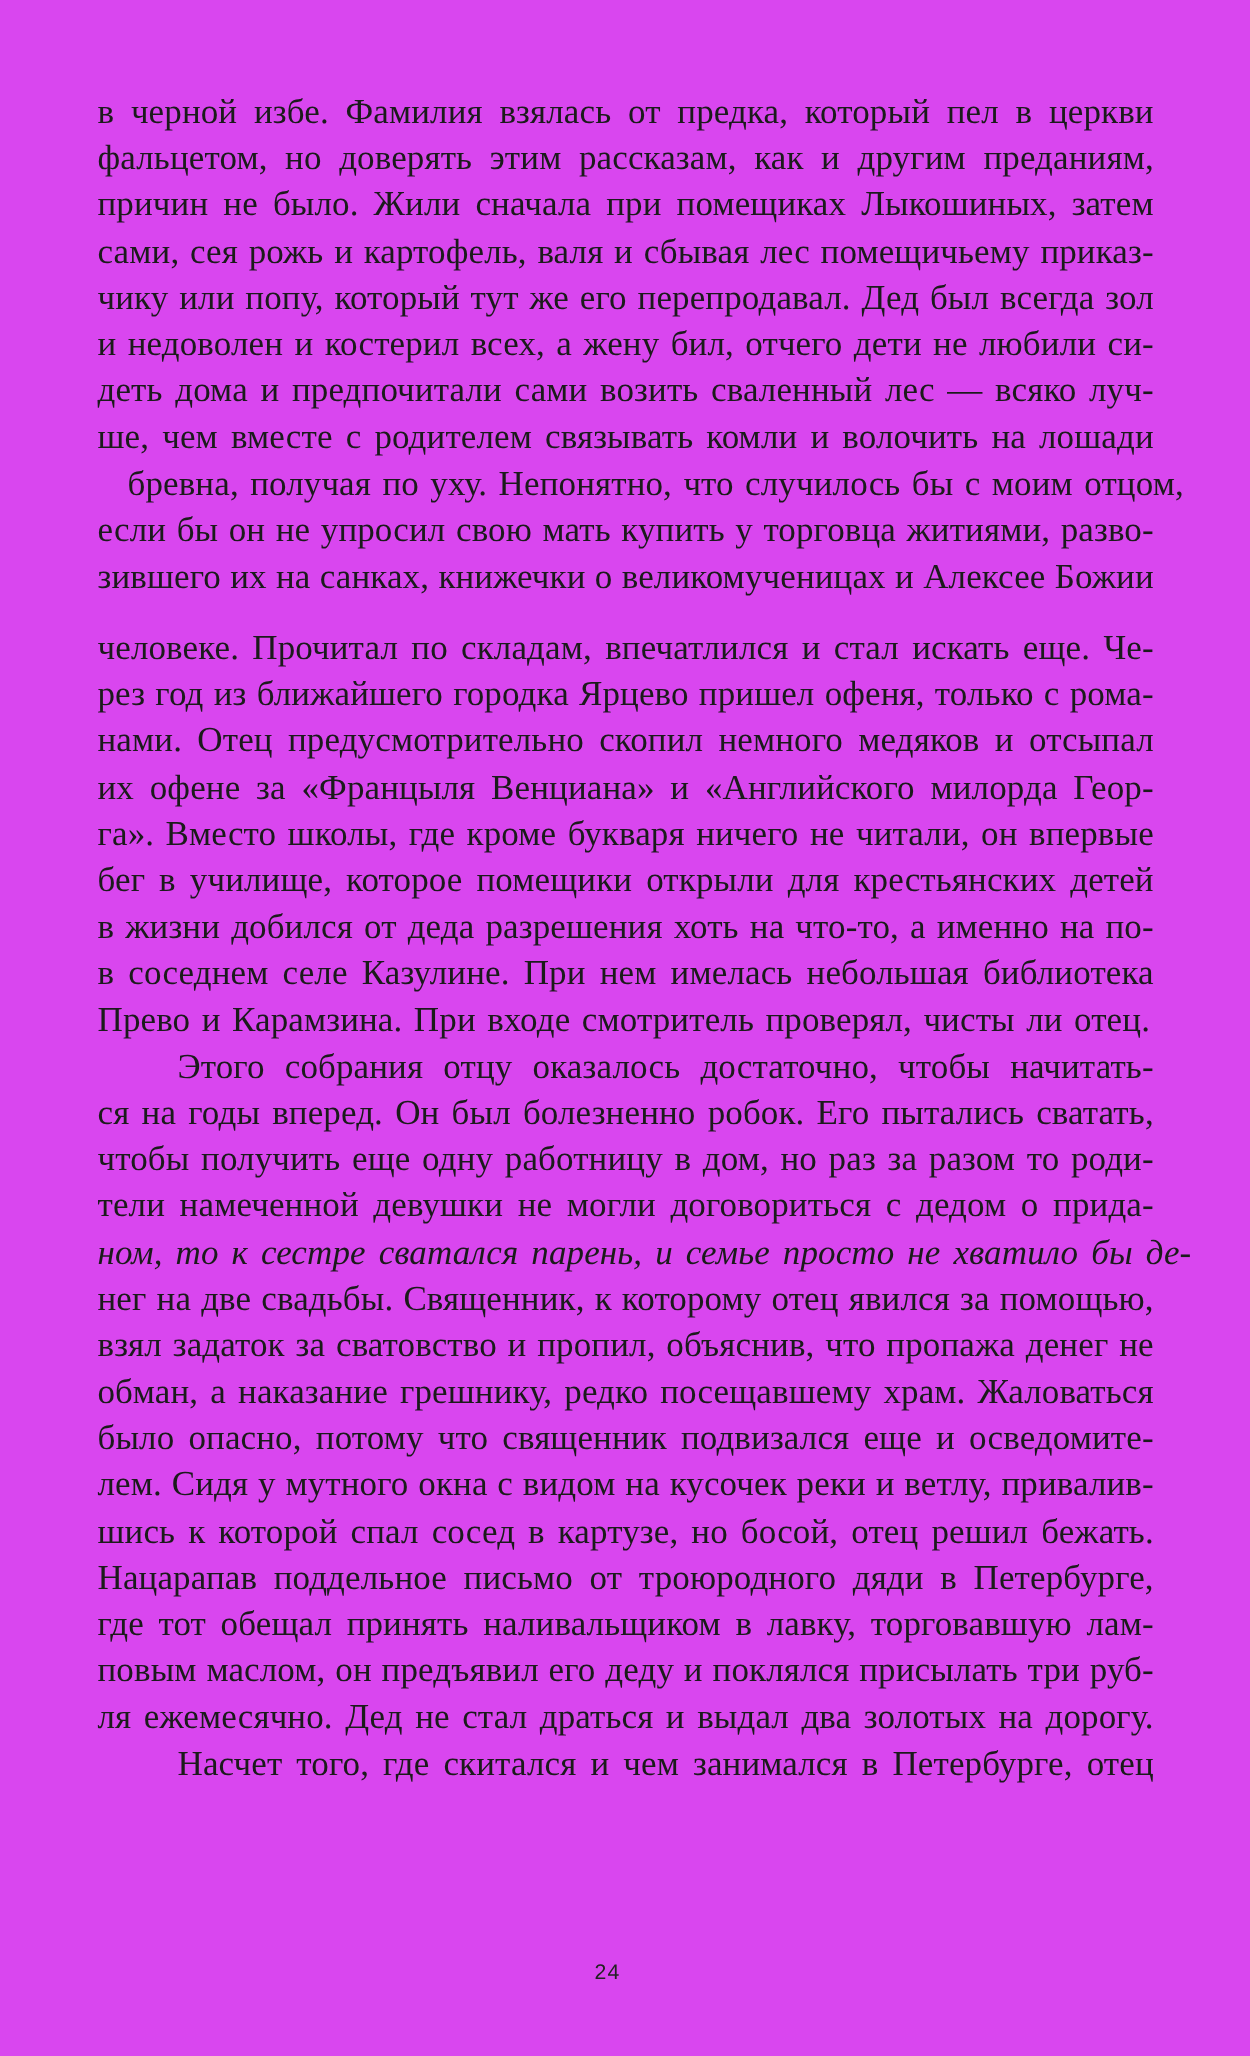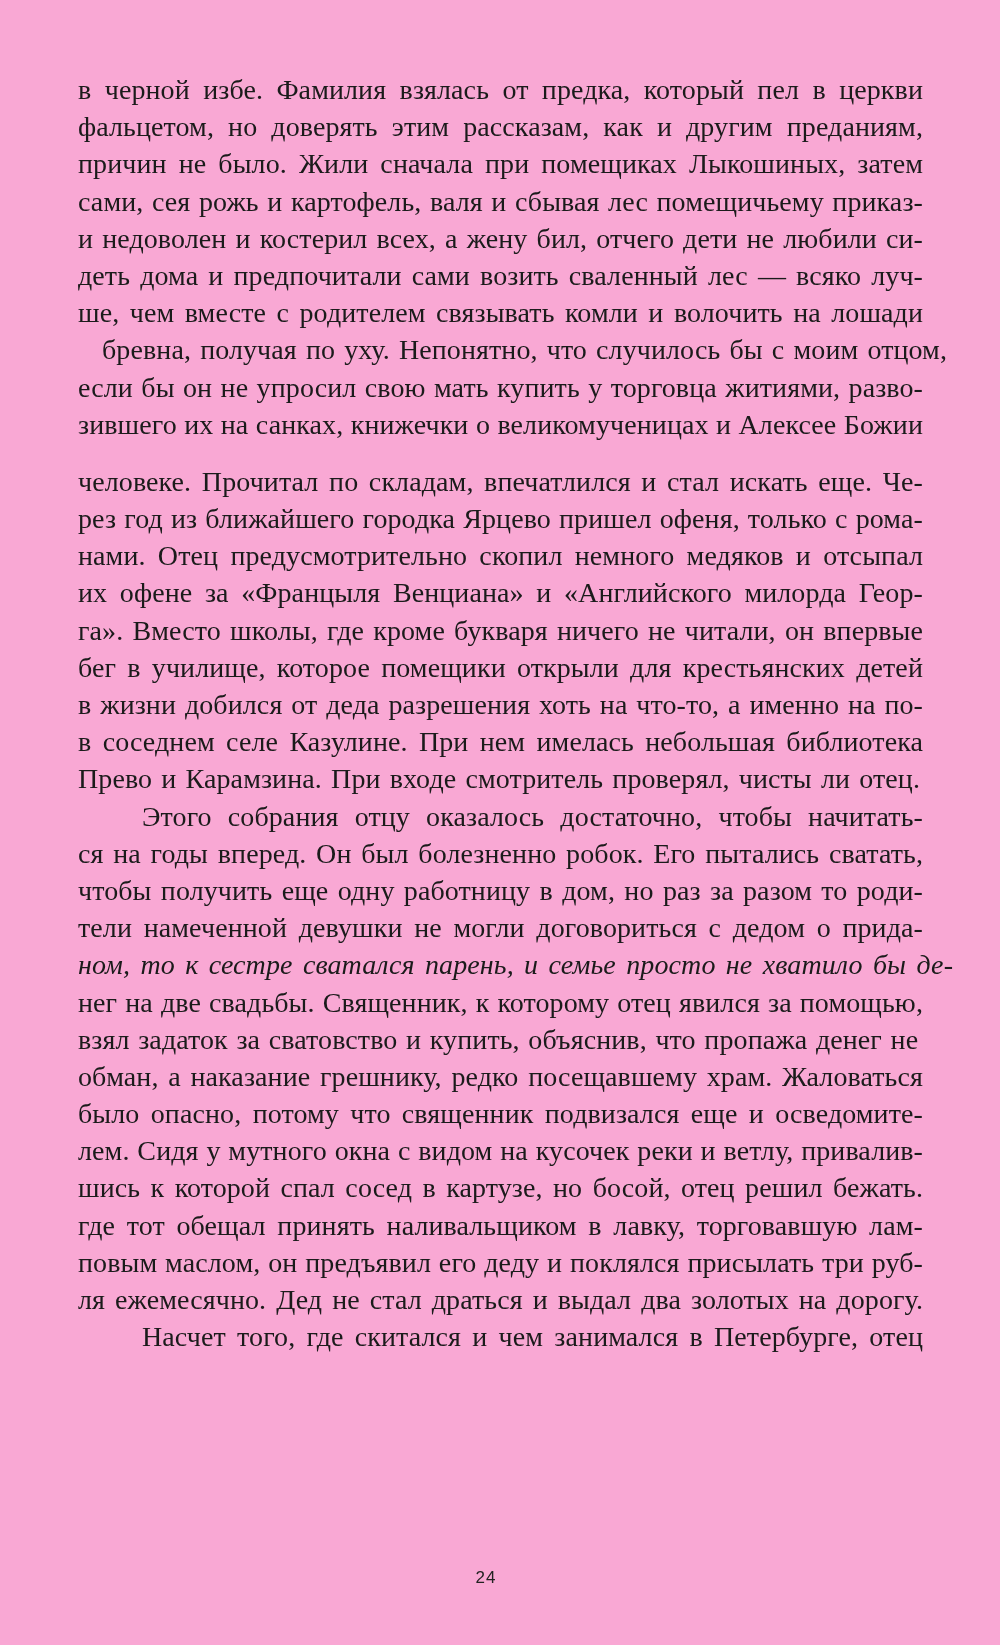--- a/index.html
+++ b/index.html
@@ -4,21 +4,21 @@
 <style>
   html, body {
     margin: 0;
     padding: 0;
     background: #ffffff;
   }
   .book-page {
     position: relative;
     width: 1000px;
     height: 1645px;
-    background: #f9a8d4;
+    background: #d946ef;
     overflow: hidden;
     font-family: "Liberation Serif", "DejaVu Serif", serif;
     color: #1b1b1b;
   }
   .text-block {
     position: absolute;
     left: 78px;
     top: 71px;
     width: 845px;
   }
@@ -52,20 +52,21 @@
 </head>
 <body>
 
 <div class="book-page">
   <div class="text-block" id="text-block">
       <div class="paragraph">
         <div class="line" style="word-spacing: 6.28px;"><span>в черной избе. Фамилия взялась от предка, который пел в церкви</span></div>
         <div class="line" style="word-spacing: 6.95px;"><span>фальцетом, но доверять этим рассказам, как и другим преданиям,</span></div>
         <div class="line" style="word-spacing: 4.94px;"><span>причин не было. Жили сначала при помещиках Лыкошиных, затем</span></div>
         <div class="line" style="word-spacing: 1.47px;"><span>сами, сея рожь и картофель, валя и сбывая лес помещичьему приказ-</span></div>
+        <div class="line" style="word-spacing: 1.58px;"><span>чику или попу, который тут же его перепродавал. Дед был всегда зол</span></div>
         <div class="line" style="word-spacing: 2px;"><span>и недоволен и костерил всех, а жену бил, отчего дети не любили си-</span></div>
         <div class="line" style="word-spacing: 3px;"><span>деть дома и предпочитали сами возить сваленный лес — всяко луч-</span></div>
         <div class="line" style="word-spacing: 3.37px;"><span>ше, чем вместе с родителем связывать комли и волочить на лошади</span></div>
         <div class="line" style="word-spacing: 2.02px; margin-left: 24px;"><span>бревна, получая по уху. Непонятно, что случилось бы с моим отцом,</span></div>
         <div class="line" style="word-spacing: 1.31px;"><span>если бы он не упросил свою мать купить у торговца житиями, разво-</span></div>
         <div class="line" style="word-spacing: 0.32px;"><span>зившего их на санках, книжечки о великомученицах и Алексее Божии</span></div>
         <div class="line" style="word-spacing: 3.53px; margin-top: 20px;"><span>человеке. Прочитал по складам, впечатлился и стал искать еще. Че-</span></div>
         <div class="line" style="word-spacing: 1.04px;"><span>рез год из ближайшего городка Ярцево пришел офеня, только с рома-</span></div>
         <div class="line" style="word-spacing: 5.15px;"><span>нами. Отец предусмотрительно скопил немного медяков и отсыпал</span></div>
         <div class="line" style="word-spacing: 5.51px;"><span>их офене за «Францыля Венциана» и «Английского милорда Геор-</span></div>
@@ -75,25 +76,26 @@
         <div class="line" style="word-spacing: 4.21px;"><span>в соседнем селе Казулине. При нем имелась небольшая библиотека</span></div>
         <div class="line" style="word-spacing: 2.06px;"><span>Прево и Карамзина. При входе смотритель проверял, чисты ли отец.</span></div>
       </div>
       <div class="paragraph">
         <div class="line indent" style="word-spacing: 9.05px;"><span>Этого собрания отцу оказалось достаточно, чтобы начитать-</span></div>
         <div class="line" style="word-spacing: 2.63px;"><span>ся на годы вперед. Он был болезненно робок. Его пытались сватать,</span></div>
         <div class="line" style="word-spacing: 2.23px;"><span>чтобы получить еще одну работницу в дом, но раз за разом то роди-</span></div>
         <div class="line" style="word-spacing: 4.57px;"><span>тели намеченной девушки не могли договориться с дедом о прида-</span></div>
         <div class="line" style="word-spacing: 3.25px; font-style: italic;"><span>ном, то к сестре сватался парень, и семье просто не хватило бы де-</span></div>
         <div class="line" style="word-spacing: 0.97px;"><span>нег на две свадьбы. Священник, к которому отец явился за помощью,</span></div>
-        <div class="line" style="word-spacing: 1.56px;"><span>взял задаток за сватовство и купить, объяснив, что пропажа денег не</span></div>
+        <div class="line" style="word-spacing: 1.56px;"><span>взял задаток за сватовство и пропил, объяснив, что пропажа денег не</span></div>
         <div class="line" style="word-spacing: 2.61px;"><span>обман, а наказание грешнику, редко посещавшему храм. Жаловаться</span></div>
         <div class="line" style="word-spacing: 4.24px;"><span>было опасно, потому что священник подвизался еще и осведомите-</span></div>
         <div class="line" style="word-spacing: 0.75px;"><span>лем. Сидя у мутного окна с видом на кусочек реки и ветлу, привалив-</span></div>
         <div class="line" style="word-spacing: 3.32px;"><span>шись к которой спал сосед в картузе, но босой, отец решил бежать.</span></div>
+        <div class="line" style="word-spacing: 6.21px;"><span>Нацарапав поддельное письмо от троюродного дяди в Петербурге,</span></div>
         <div class="line" style="word-spacing: 4.6px;"><span>где тот обещал принять наливальщиком в лавку, торговавшую лам-</span></div>
         <div class="line" style="word-spacing: 0.77px;"><span>повым маслом, он предъявил его деду и поклялся присылать три руб-</span></div>
         <div class="line" style="word-spacing: 2.87px;"><span>ля ежемесячно. Дед не стал драться и выдал два золотых на дорогу.</span></div>
       </div>
       <div class="paragraph">
         <div class="line indent" style="word-spacing: 4.12px;"><span>Насчет того, где скитался и чем занимался в Петербурге, отец</span></div>
       </div>
     </div>
   <div class="page-number">24</div>
 </div>

